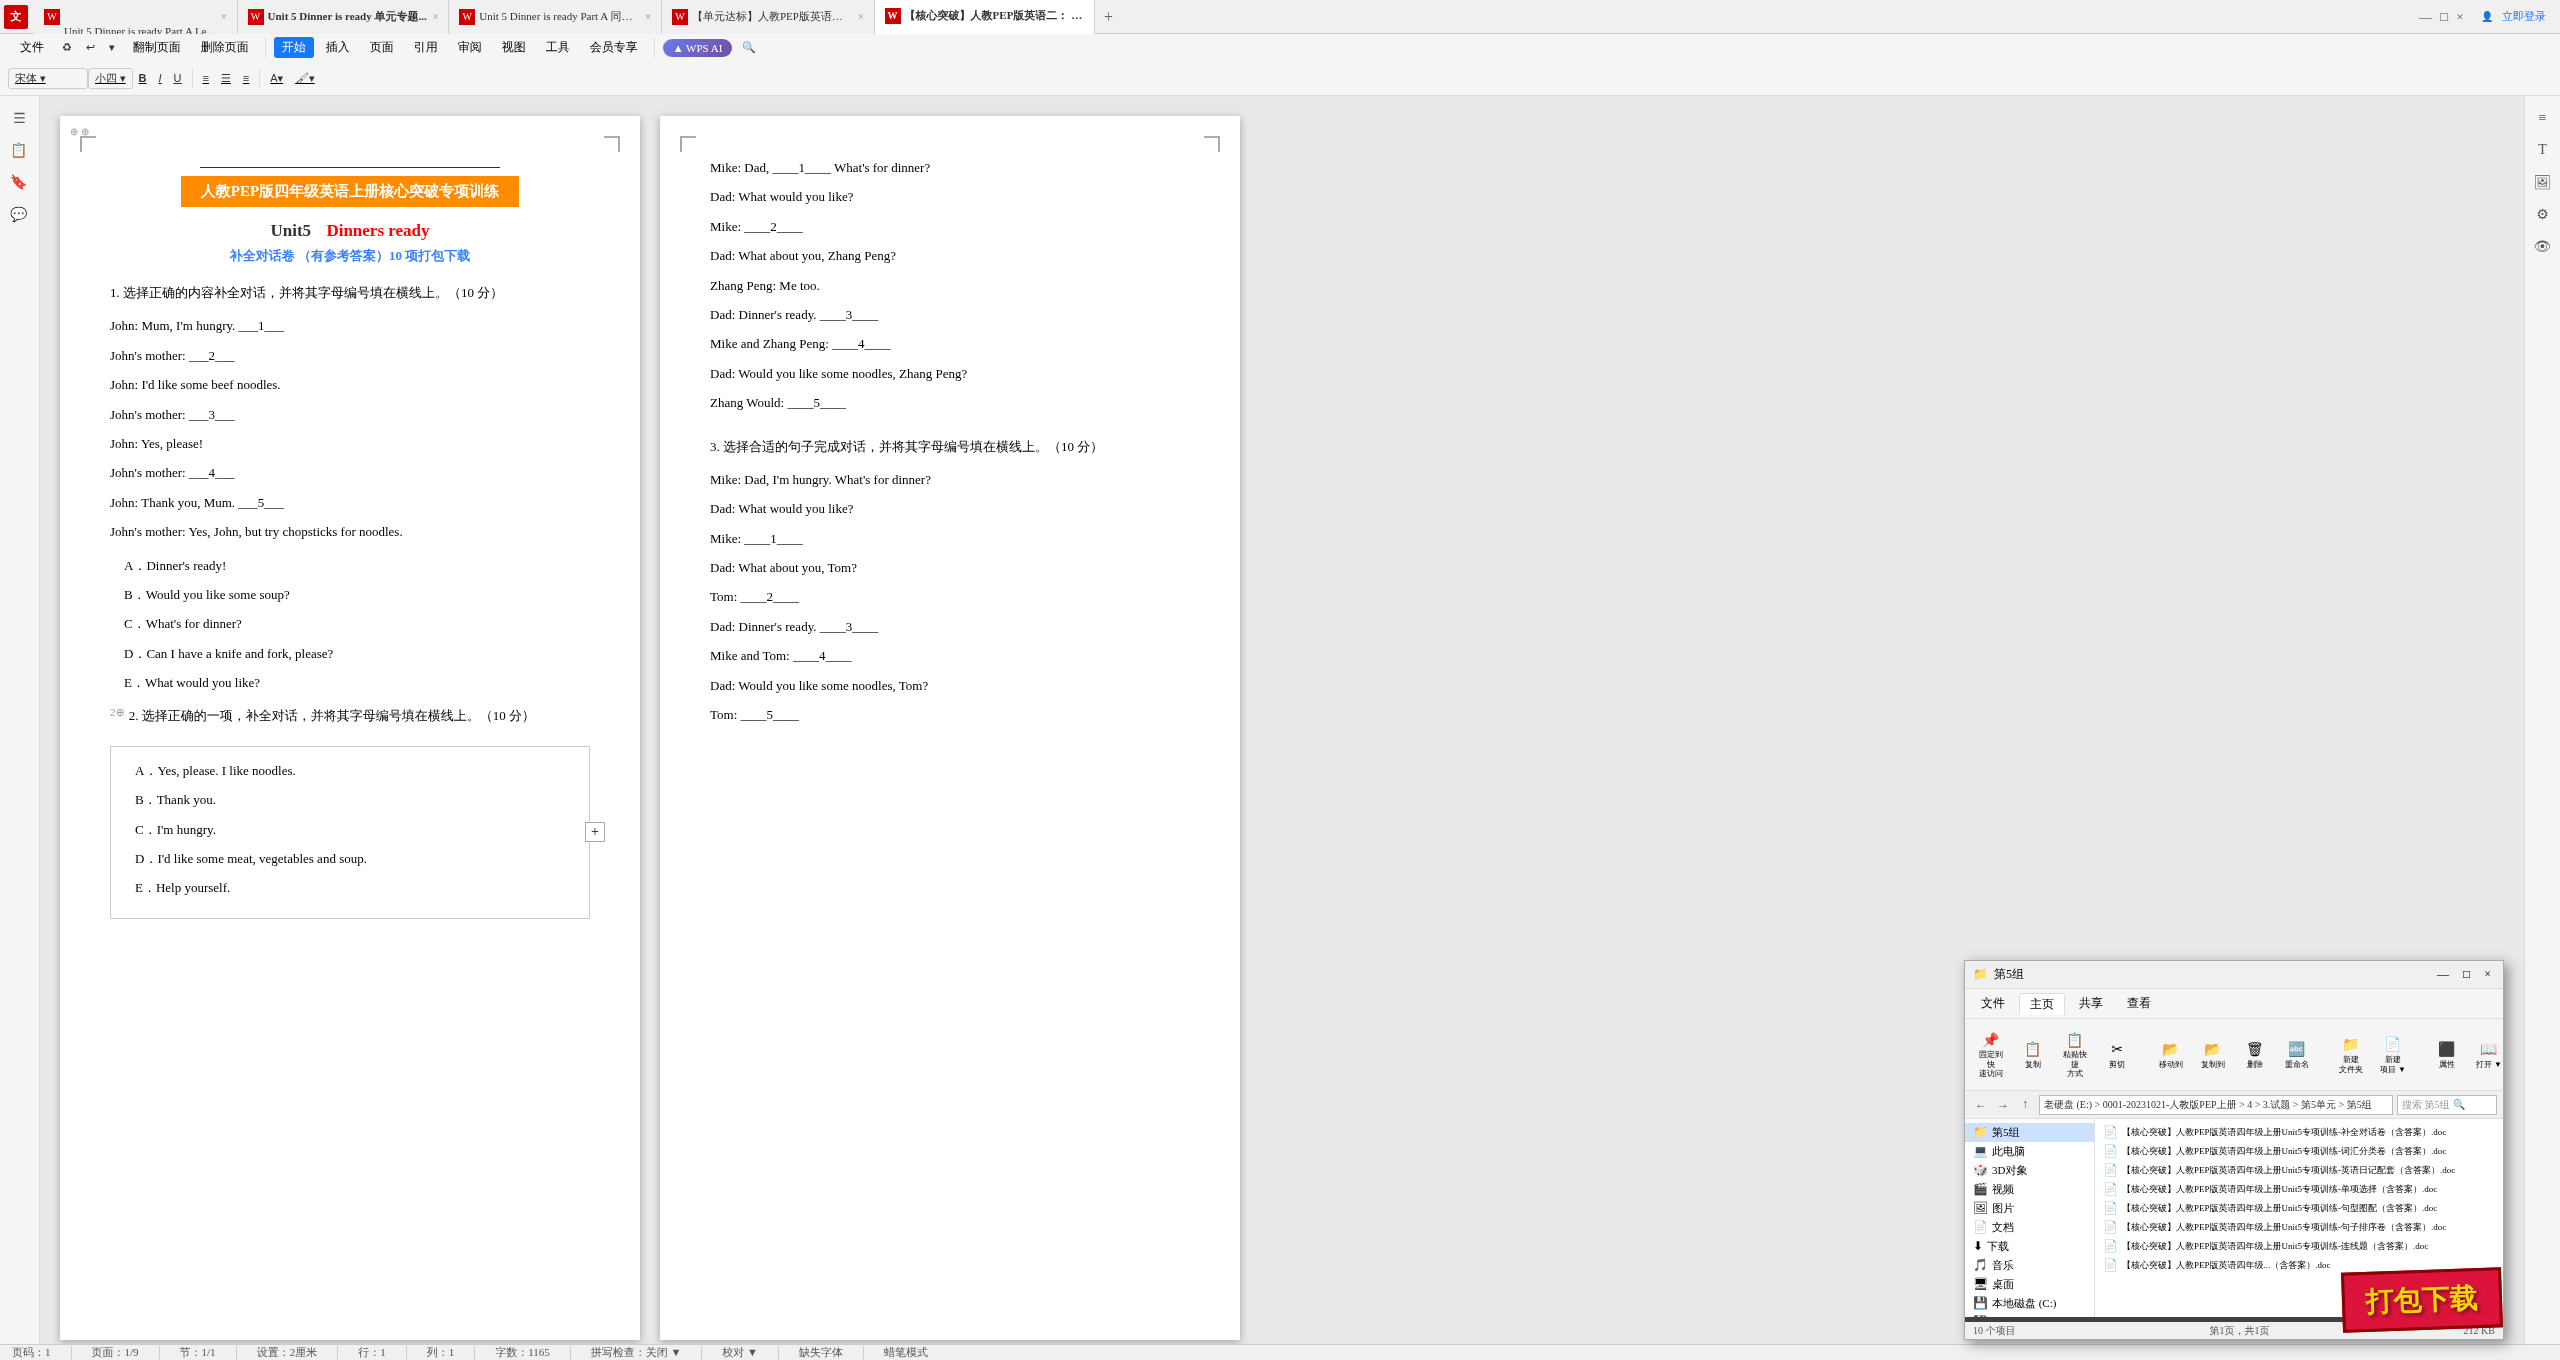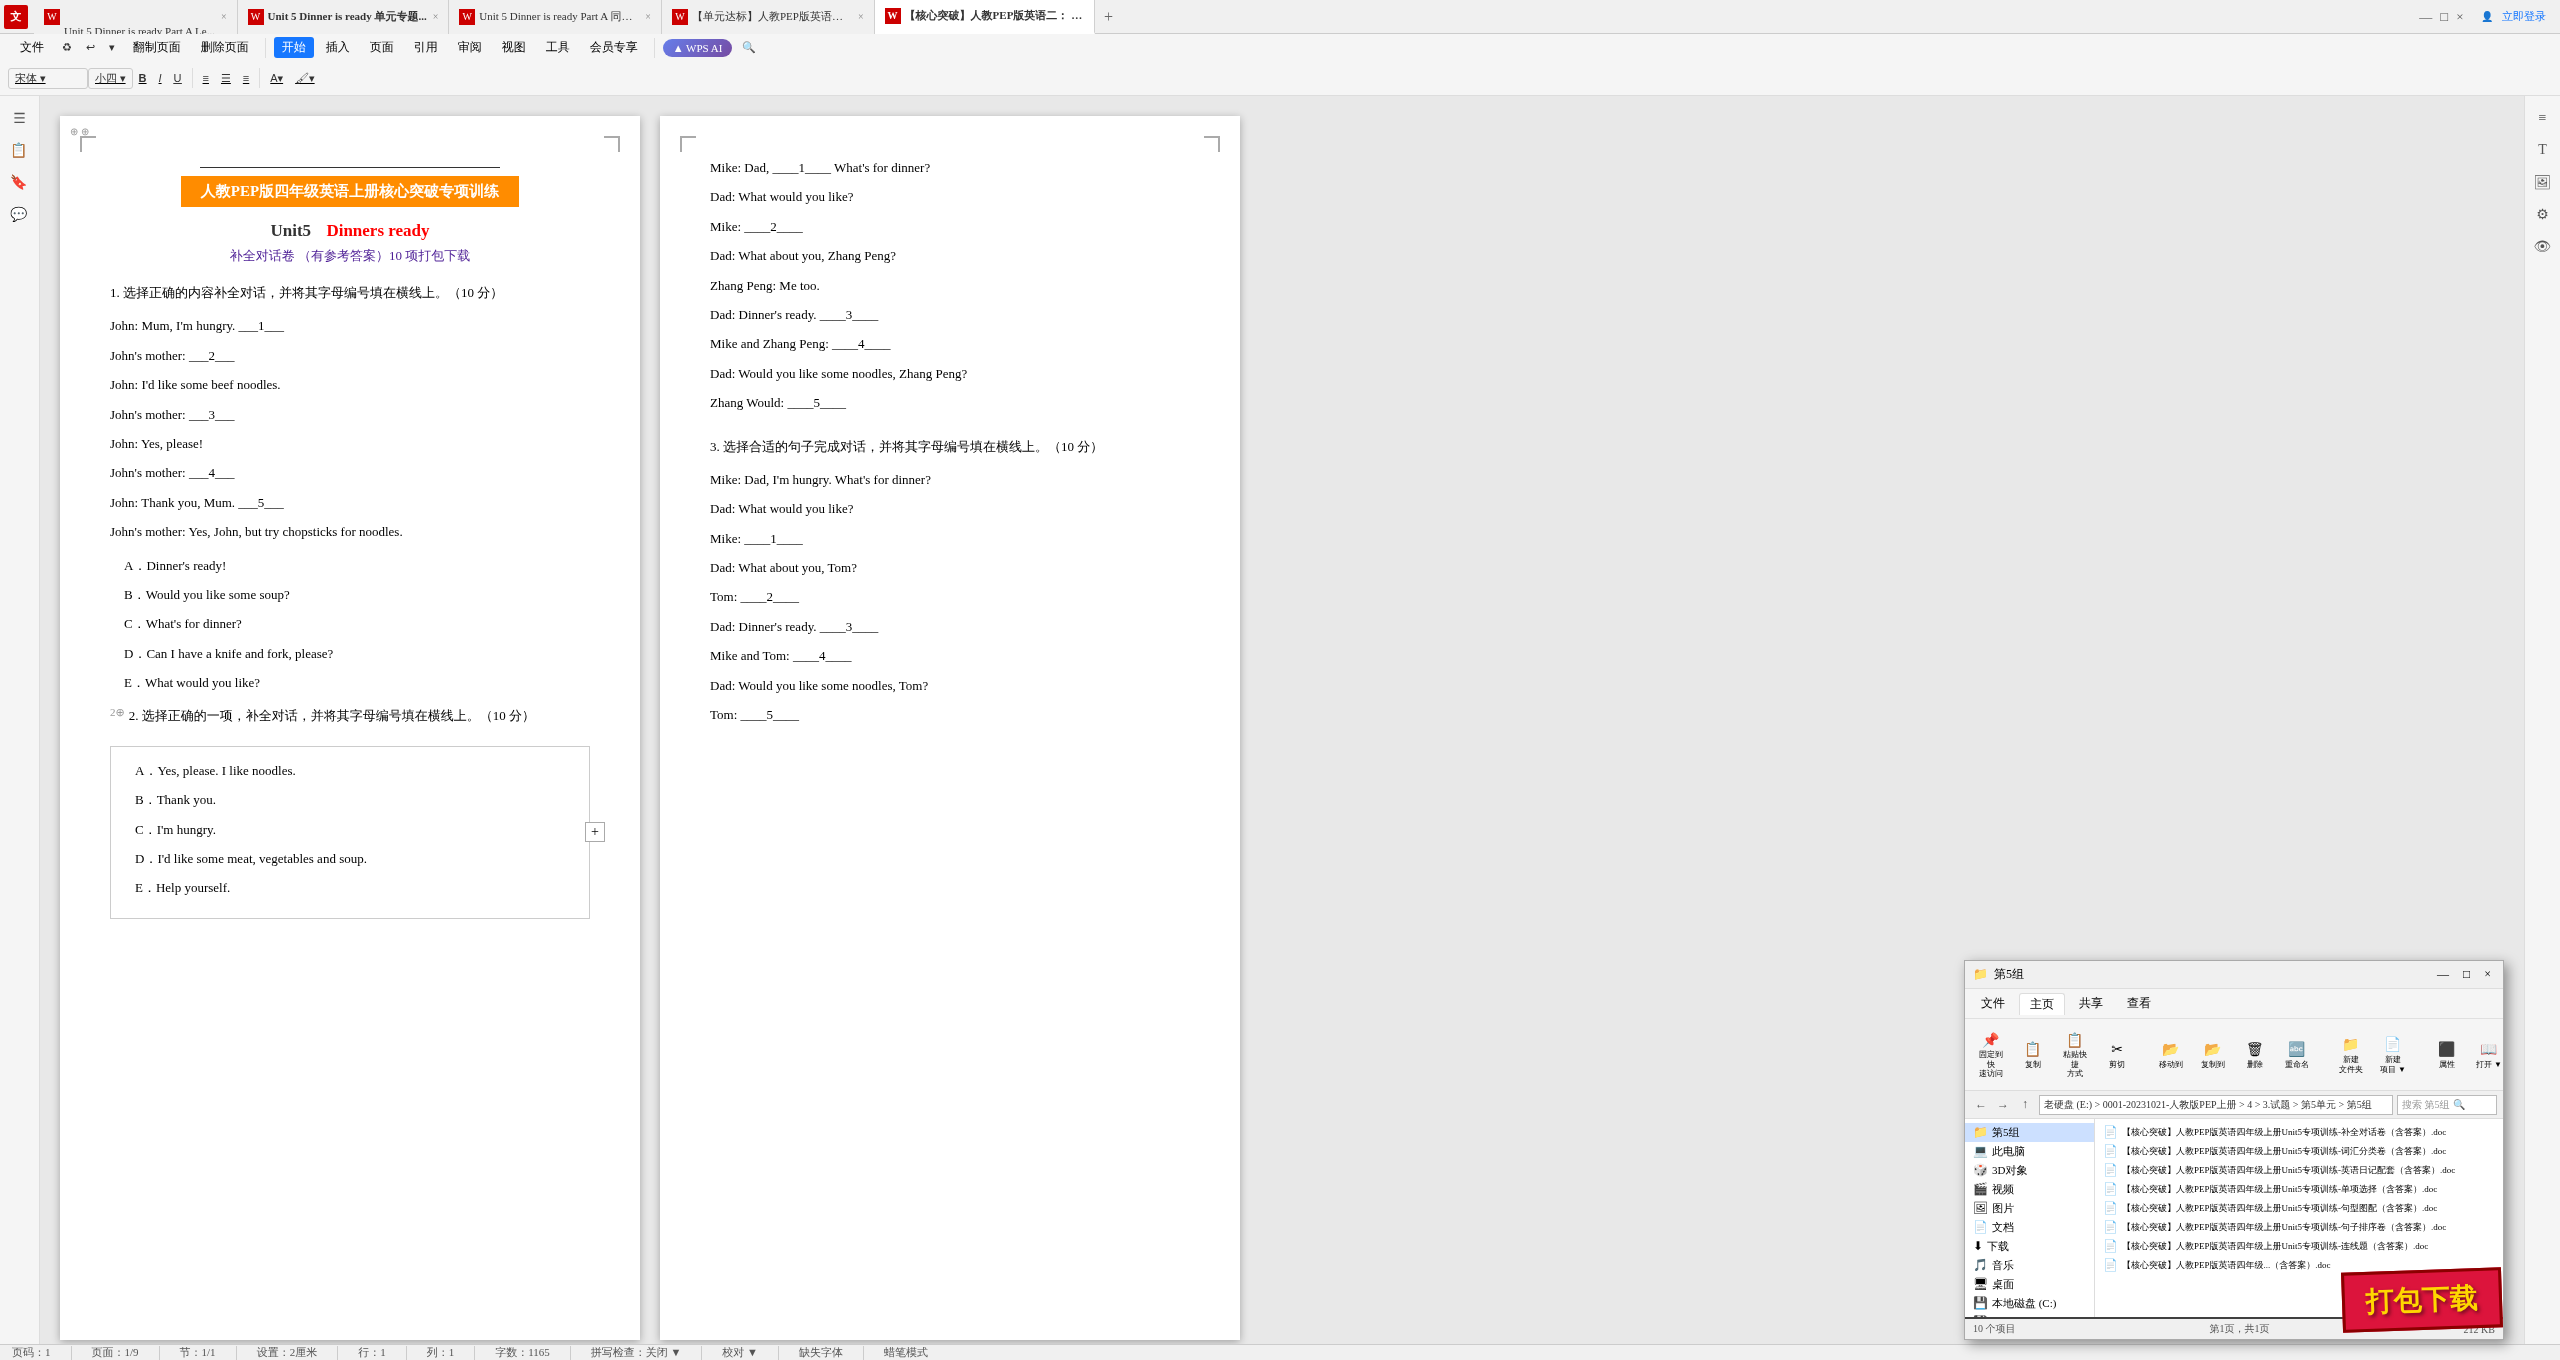--- a/index.html
+++ b/index.html
@@ -214,23 +214,23 @@
       font-weight: bold;
       color: #333;
       margin-bottom: 4px;
     }
     .unit-subtitle {
       color: red;
       font-size: 17px;
       font-weight: bold;
     }
     .section-title {
-      color: #4c1d95;
+      color: #3b82f6;
       font-size: 13px;
-      font-weight: normal;
+      font-weight: bold;
       text-align: center;
       margin-bottom: 16px;
     }
 
     .question-header {
       font-size: 13px;
       margin-bottom: 10px;
       line-height: 1.8;
     }
     .dialogue-line {
@@ -434,21 +434,21 @@
       font-size: 10px;
       cursor: pointer;
       border-radius: 2px;
       white-space: nowrap;
       overflow: hidden;
     }
     .fe-file-icon { font-size: 12px; color: #1565c0; flex-shrink: 0; }
     #fe-statusbar {
       height: 22px;
       background: #f0f0f0;
-      border-top: 2px solid #404040;
+      border-top: 5px solid #404040;
       display: flex;
       align-items: center;
       padding: 0 8px;
       font-size: 10px;
       color: #555;
       justify-content: space-between;
     }
 
     
     #download-banner {

